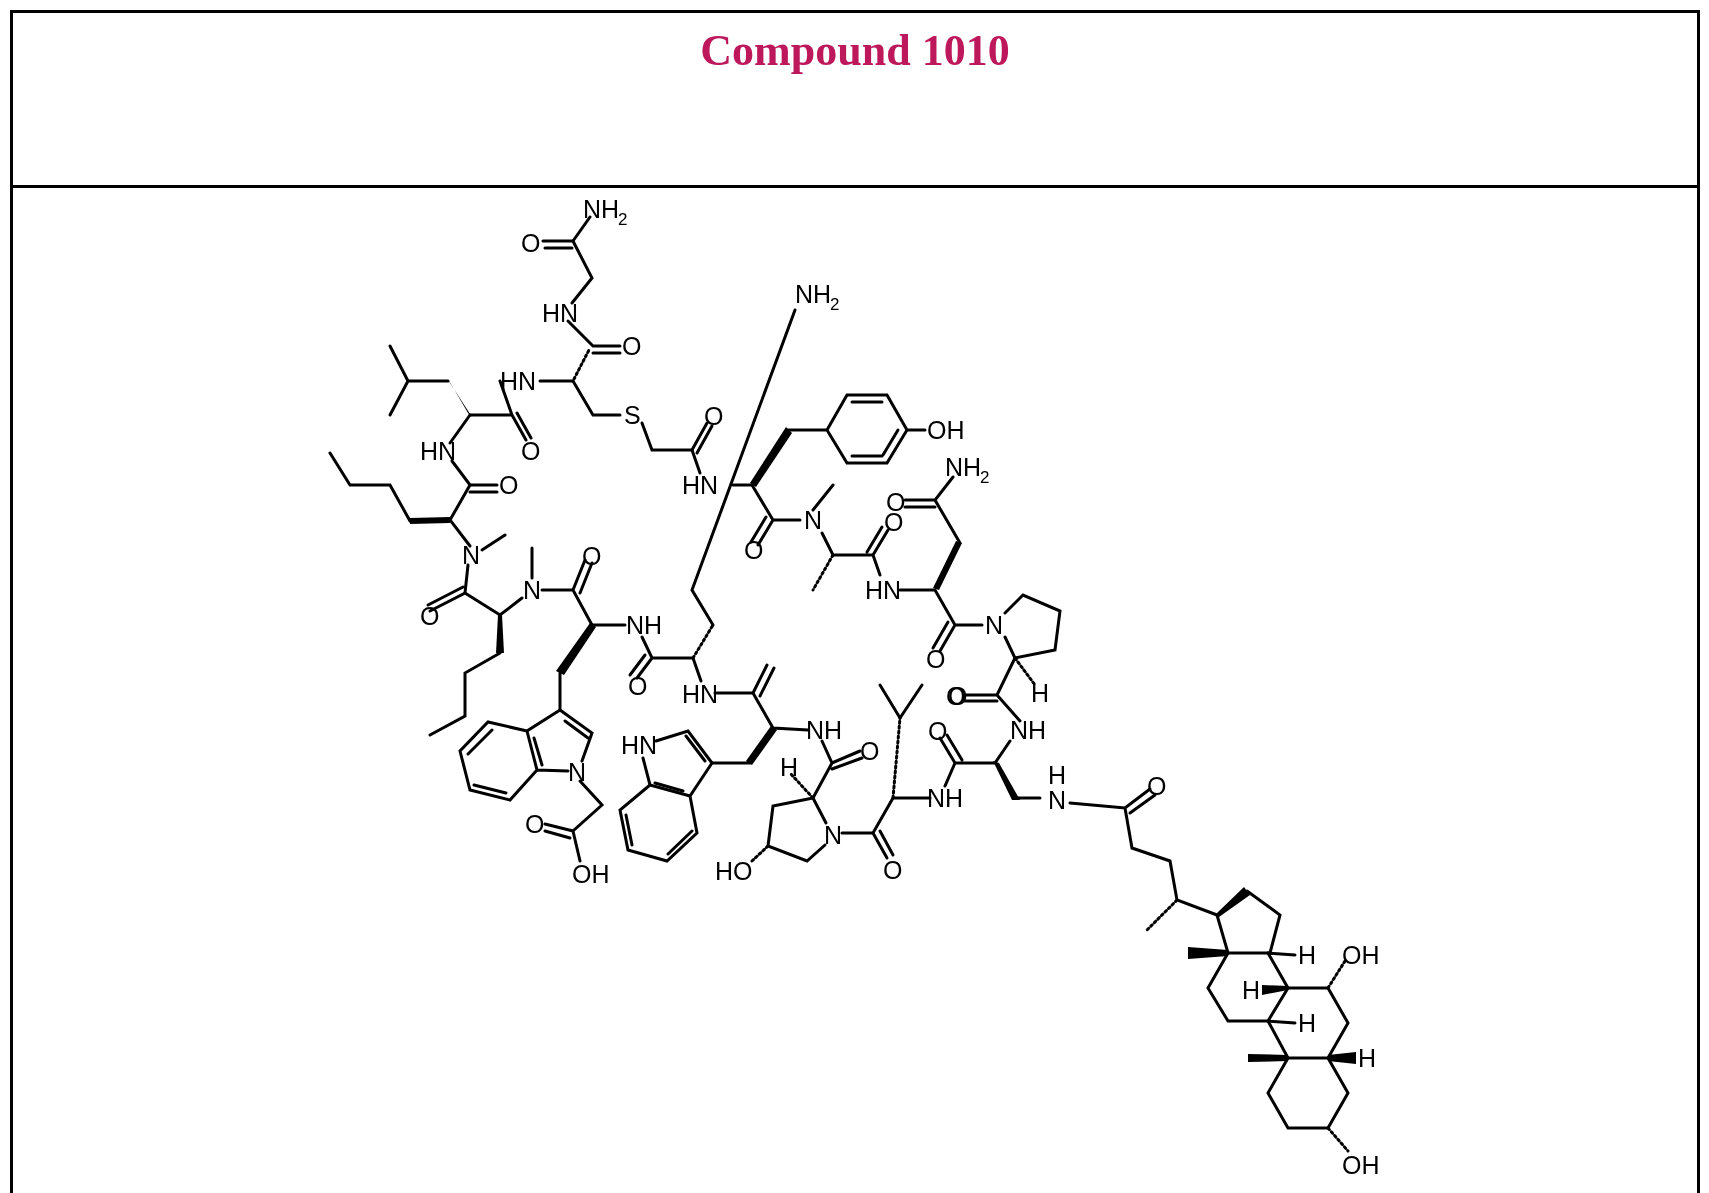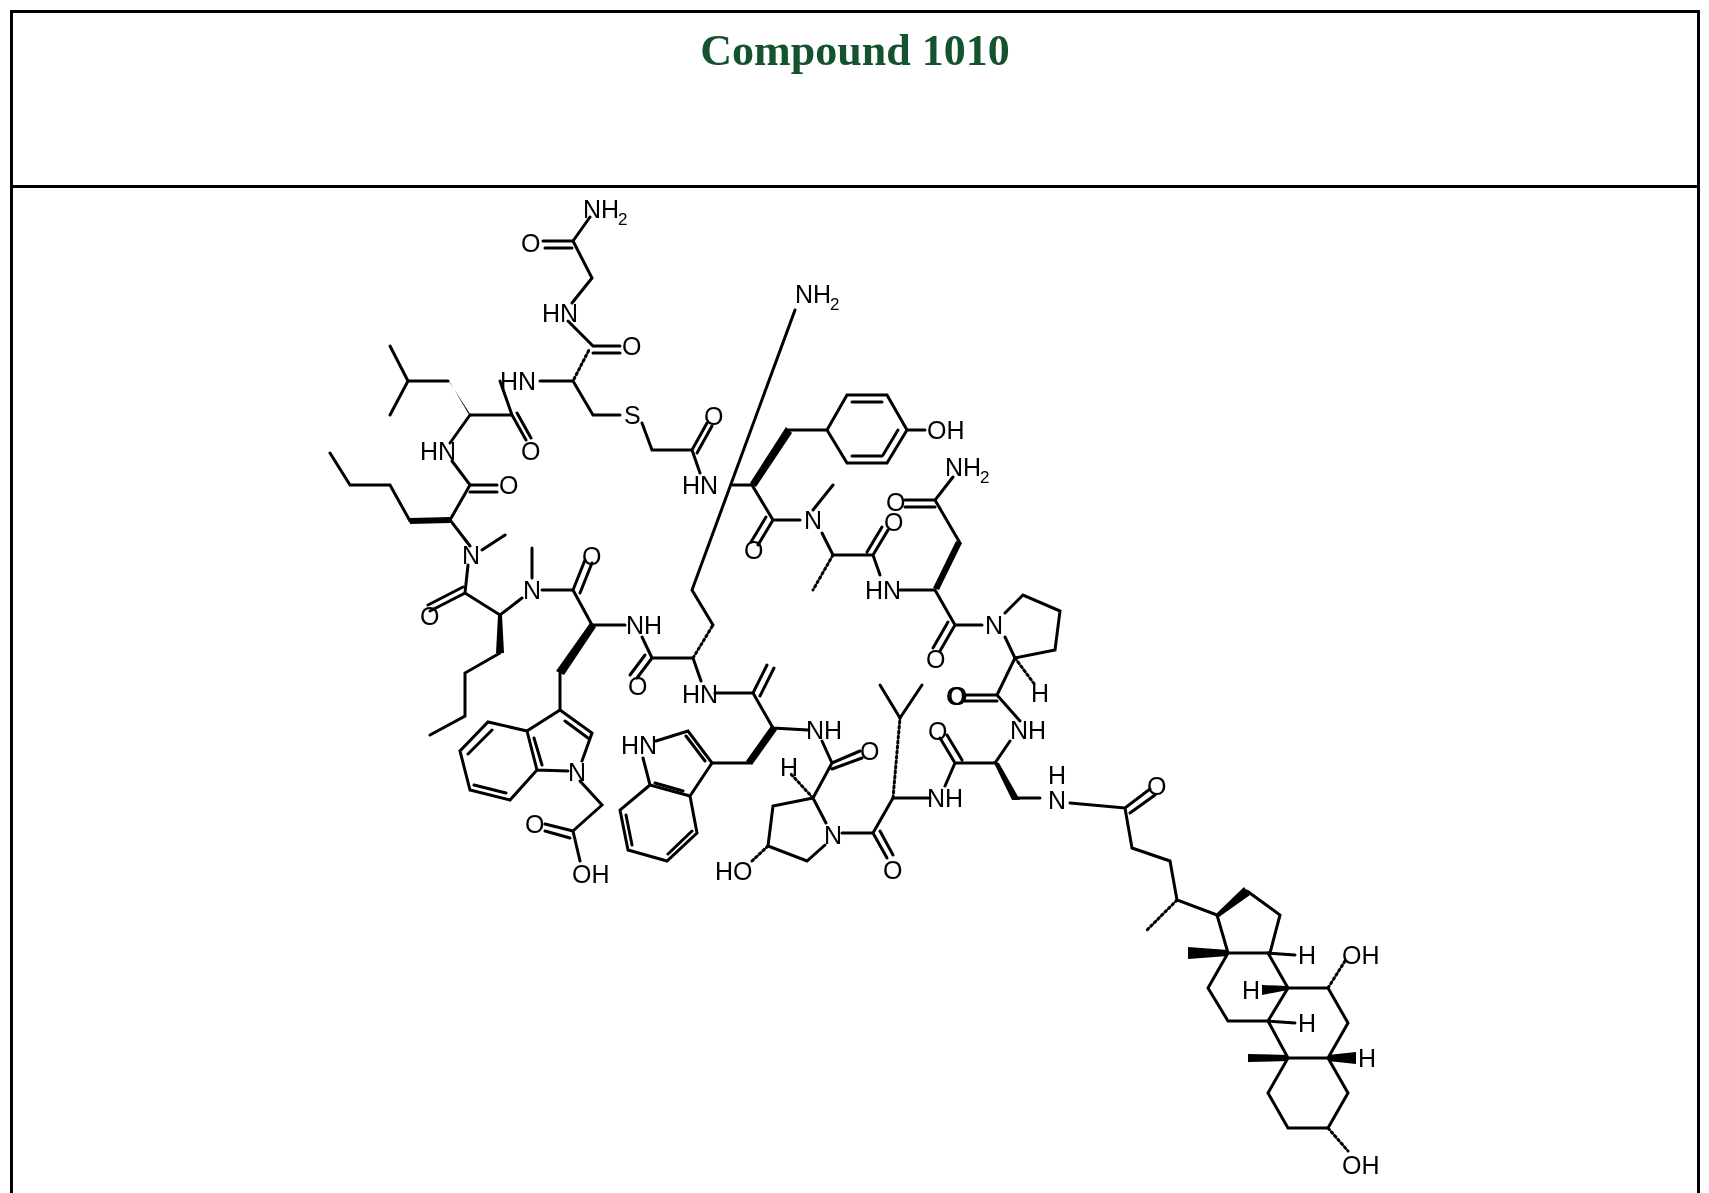--- a/index.html
+++ b/index.html
@@ -2,21 +2,21 @@
 <html><head>
 <meta charset="utf-8">
 <style>
   html, body { margin:0; padding:0; background:#ffffff; }
   body { width:1709px; height:1193px; position:relative; overflow:hidden; }
   .frame { position:absolute; left:10px; top:10px; width:1690px; height:1200px;
            border:3px solid #000; border-bottom:none; box-sizing:border-box; }
   .header-cell { position:absolute; left:0; top:0; right:0; height:175px;
                  border-bottom:3px solid #000; box-sizing:border-box; }
   .title { position:absolute; left:0; right:0; top:12px; text-align:center;
-           font-family:"Liberation Serif", serif; font-weight:bold; font-size:44px; color:#14532d; }
+           font-family:"Liberation Serif", serif; font-weight:bold; font-size:44px; color:#be185d; }
   .structure-cell { position:absolute; left:0; top:175px; right:0; bottom:0; }
   svg.mol { position:absolute; left:-13px; top:-185px; }
   .bond { stroke:#000; stroke-width:3; fill:none; stroke-linecap:round; }
   .atom { font-family:"Liberation Sans", sans-serif; font-size:25px; fill:#000; }
   .sub { font-size:17px; }
 </style>
 </head>
 <body>
 
 <div class="frame">

